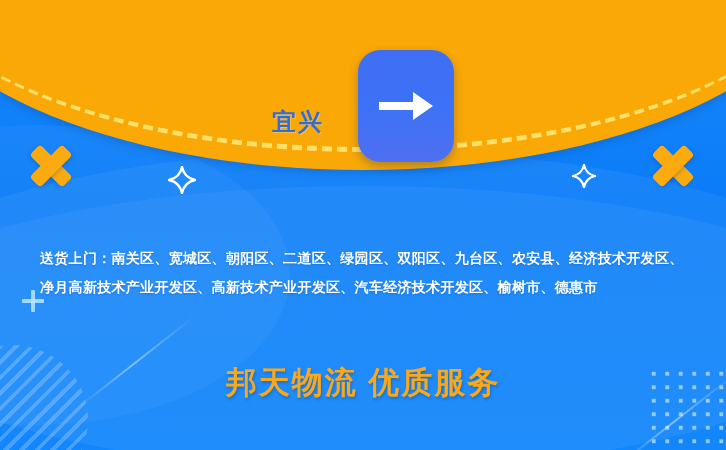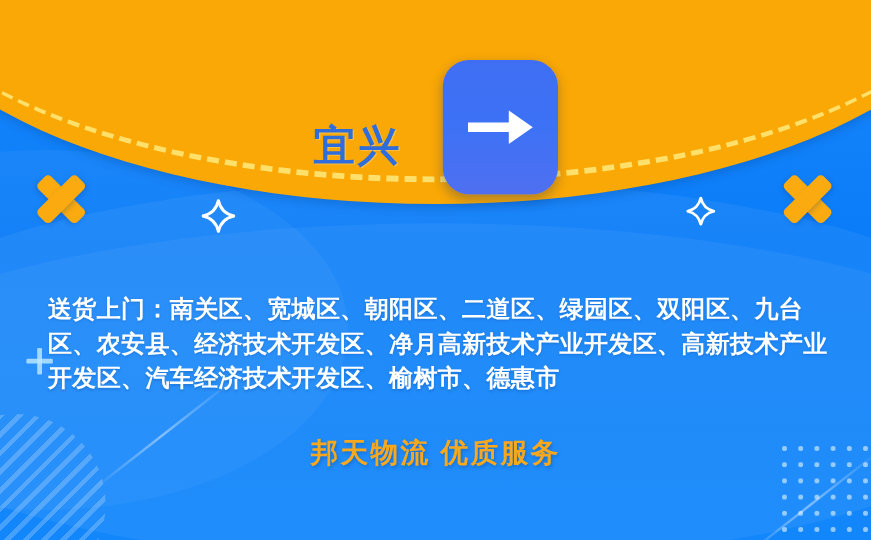--- a/index.html
+++ b/index.html
@@ -61,21 +61,21 @@
 
   
   .header-row{
     position:absolute;
     top:0;left:0;right:0;height:175px;
     display:flex;align-items:center;justify-content:center;
     gap:34px;
     z-index:6;
   }
   .city{
-    font-size:35px;
+    font-size:24px;
     font-weight:bold;
     color:#2f6ddb;
     letter-spacing:2px;
     text-shadow:1px 1px 0 rgba(255,255,255,.25);
     white-space:nowrap;
     line-height:1;
     margin-top:68px;
   }
   .arrow-box{
     width:96px;height:112px;
@@ -143,33 +143,33 @@
     width:150px;height:2px;
     background:linear-gradient(90deg,rgba(255,255,255,0),rgba(255,255,255,.42),rgba(255,255,255,0));
   }
 
   
   .coverage{
     position:absolute;
     left:40px;right:32px;top:244px;
     z-index:7;
     color:#ffffff;
-    font-size:20px;
+    font-size:14px;
     font-weight:bold;
     line-height:29px;
     letter-spacing:.3px;
     text-shadow:0 1px 2px rgba(0,55,130,.25);
   }
 
   .tagline{
     position:absolute;
     left:0;right:0;top:362px;
     text-align:center;
     z-index:7;
-    font-size:23px;
+    font-size:31px;
     font-weight:bold;
     color:#f8a81c;
     letter-spacing:2px;
     text-shadow:1px 2px 3px rgba(0,45,110,.3);
   }
 </style>
 </head>
 <body>
 
 <div id="banner">

